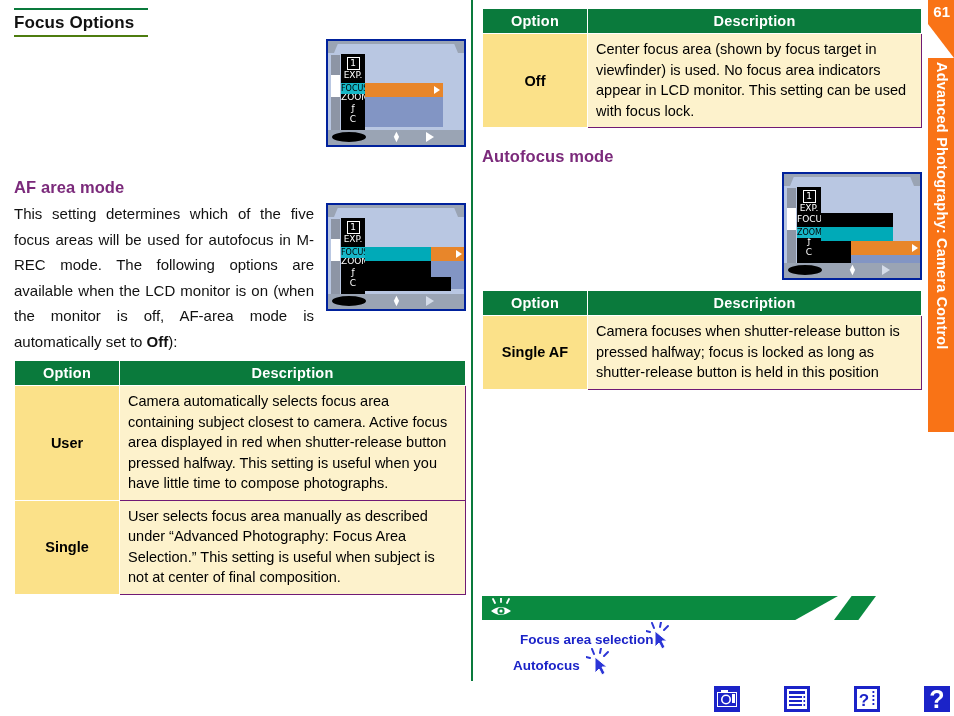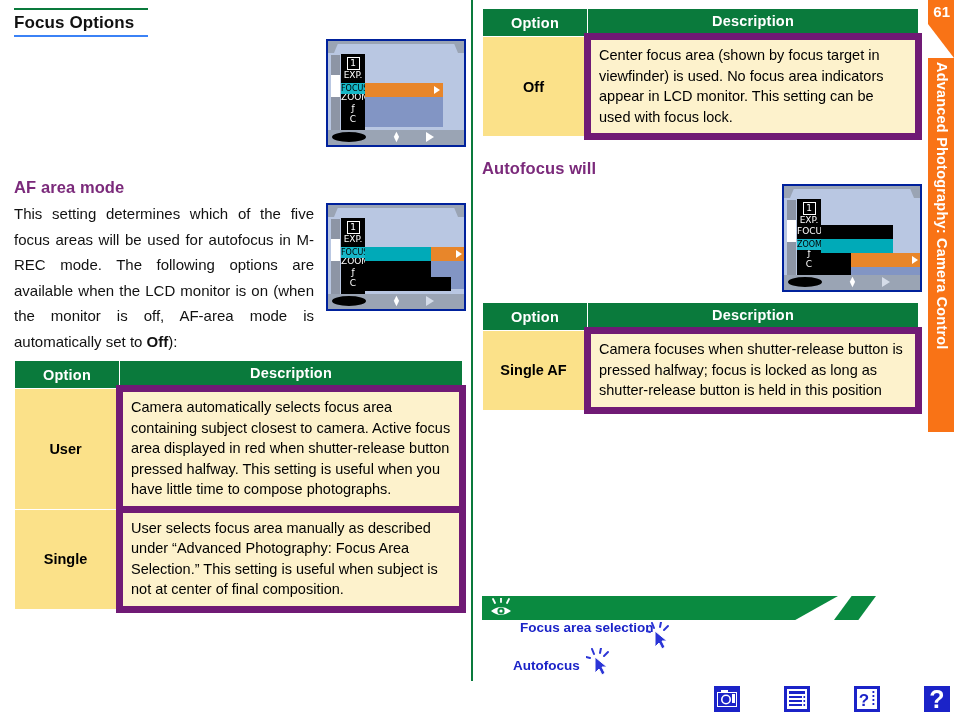--- a/index.html
+++ b/index.html
@@ -42,21 +42,21 @@
   .h-rule-top {
     border-top: 2px solid #0a7a3c;
     width: 134px;
   }
   .heading-boxed {
     font-size: 17px;
     font-weight: bold;
     color: #111111;
     letter-spacing: 0.1px;
     padding: 3px 0 2px 0;
-    border-bottom: 2px solid #3b82f6;
+    border-bottom: 2px solid #4d7c0f;
     width: 134px;
     line-height: 20px;
   }
   .heading-purple {
     font-size: 16.5px;
     font-weight: bold;
     color: #7b2a7b;
     margin: 0 0 4px 0;
     line-height: 20px;
     letter-spacing: 0.1px;
@@ -194,21 +194,21 @@
     vertical-align: middle;
     border: 1px solid #ffffff;
     padding: 4px 3px;
     line-height: 18px;
   }
   table.opt td.c-desc {
     background: #fdf2cc;
     font-size: 14.5px;
     line-height: 20.5px;
     vertical-align: top;
-    border: 7px solid #701a75;
+    border: 1px solid #701a75;
     padding: 5px 7px 6px 8px;
   }
 
   
   .info-wrap {
     position: absolute;
     left: 482px;
     top: 596px;
     width: 420px;
     height: 100px;
@@ -419,21 +419,21 @@
     <tbody>
       <tr>
         <td class="c-opt">Off</td>
         <td class="c-desc">Center focus area (shown by focus target in viewfinder) is used.  No focus area indicators appear in LCD monitor. This setting can be used with focus lock.</td>
       </tr>
     </tbody>
   </table>
 
   <div style="height:18px;"></div>
 
-  <div class="heading-purple">Autofocus will</div>
+  <div class="heading-purple">Autofocus mode</div>
 
   <div class="lcd-float">
     <div class="lcd">
       <div class="lcd-top"></div>
       <div class="lcd-railL"></div>
       <div class="lcd-railW"></div>
       <div class="lcd-iconcol">
         <span class="b1">1</span><br>
         <span>EXP.</span><br>
         <span>FOCUS</span><br>
@@ -485,21 +485,21 @@
       <line x1="7" y1="5" x2="5" y2="1"></line>
       <line x1="13" y1="4" x2="13" y2="0"></line>
       <line x1="19" y1="5" x2="21" y2="1"></line>
     </g>
     <path d="M3 13 Q13 5 23 13 Q13 21 3 13 Z" fill="#ffffff"></path>
     <circle cx="13" cy="13" r="3.6" fill="#0a8a40"></circle>
     <circle cx="13" cy="13" r="1.6" fill="#ffffff"></circle>
   </svg>
 
 
-  <div class="info-link" style="left:38px; top:24px;">Focus area selection</div>
+  <div class="info-link" style="left:38px; top:36px;">Focus area selection</div>
   <svg class="cursor-icon" style="left:164px; top:26px;" width="26" height="28" viewBox="0 0 26 28">
     <g stroke="#2b35d6" stroke-width="2" stroke-linecap="round">
       <line x1="8" y1="6" x2="6" y2="1"></line>
       <line x1="14" y1="5" x2="15" y2="0"></line>
       <line x1="18" y1="8" x2="22" y2="4"></line>
       <line x1="4" y1="10" x2="0" y2="9"></line>
     </g>
     <path d="M9 9 L9 25 L13 21 L16 27 L19 25 L16 19 L21 19 Z" fill="#2b35d6" stroke="#ffffff" stroke-width="1"></path>
   </svg>
 

